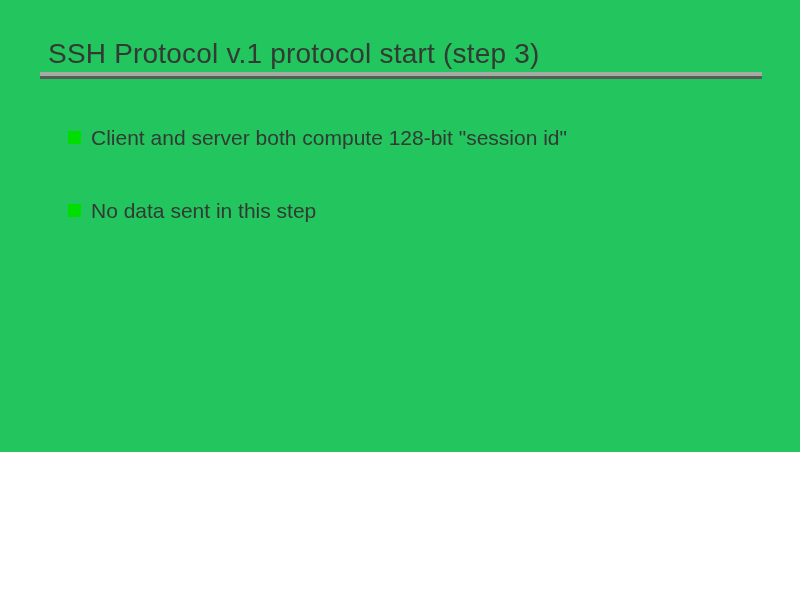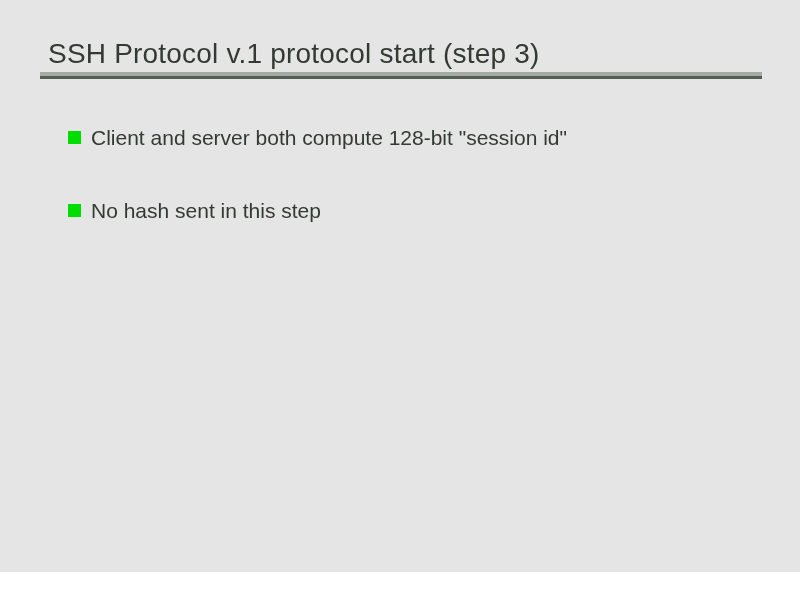--- a/index.html
+++ b/index.html
@@ -2,22 +2,22 @@
 <html><head>
 <meta charset="utf-8">
 <style>
   html, body {
     margin: 0;
     padding: 0;
   }
   .slide {
     position: relative;
     width: 800px;
-    height: 572px;
-    background: #e5e5e5;
+    height: 452px;
+    background: #22c55e;
     font-family: "Liberation Sans", sans-serif;
     color: #333a33;
     overflow: hidden;
   }
   .title {
     position: absolute;
     left: 48px;
     top: 38px;
     margin: 0;
     font-size: 28px;
@@ -91,18 +91,18 @@
   <div class="content">
 
     <div class="bullet-row level1">
       <span class="marker square"></span>
       <span class="bullet-text">Client and server both compute 128-bit "session id"</span>
     </div>
 
 
     <div class="bullet-row level1 spaced">
       <span class="marker square"></span>
-      <span class="bullet-text">No hash sent in this step</span>
+      <span class="bullet-text">No data sent in this step</span>
     </div>
 
   </div>
 
 </div>
 
 </body></html>

